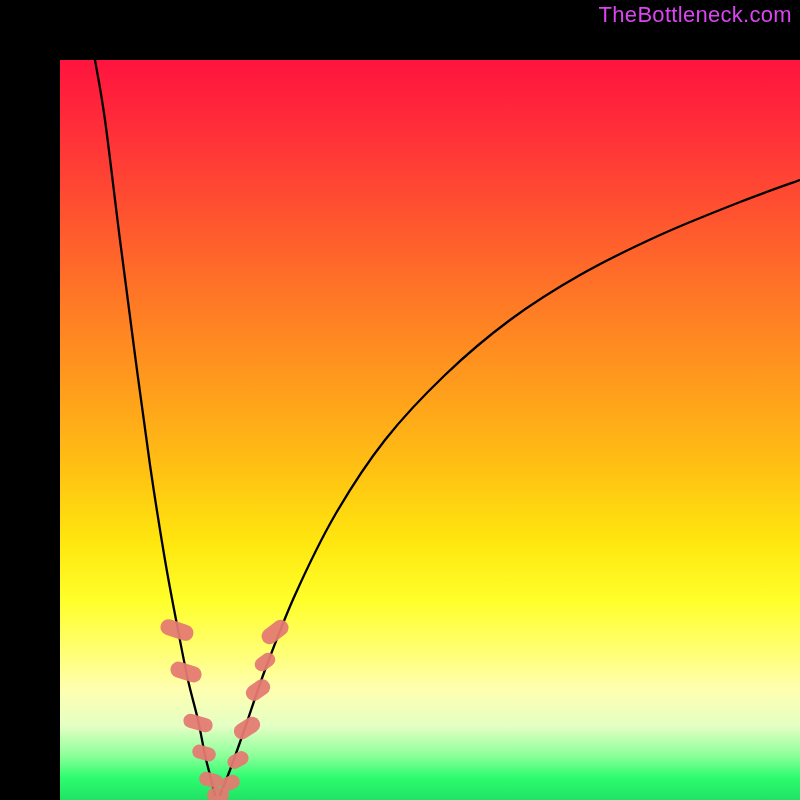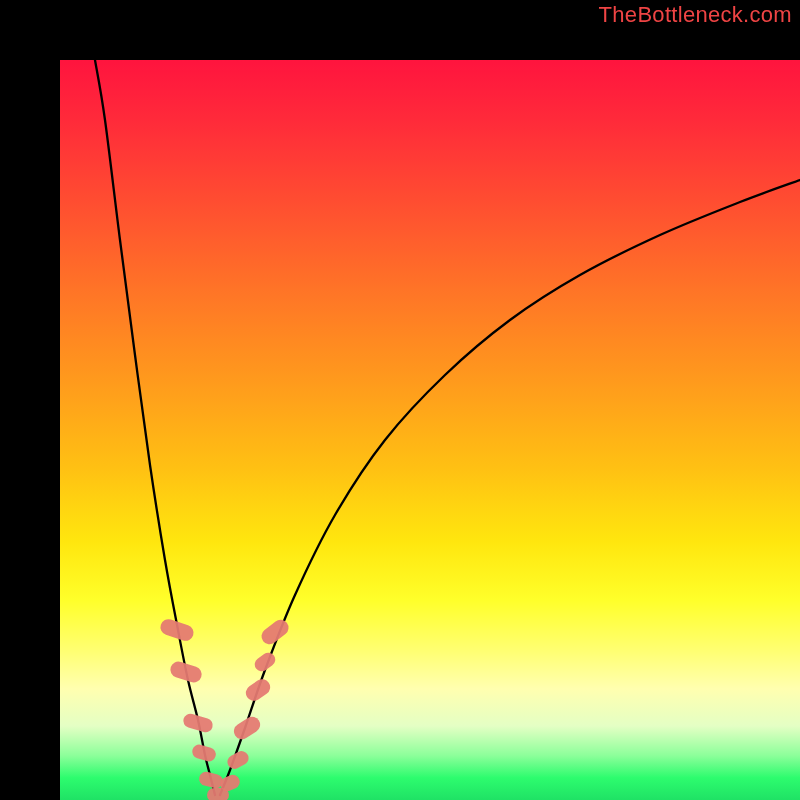--- a/index.html
+++ b/index.html
@@ -44,21 +44,21 @@
       #e4ffc4 90%,
       #8cff9a 94%,
       #2dfc6e 97%,
       #1fe265 100%
     );
   }
   .watermark {
     position: absolute;
     top: 2px;
     right: 8px;
-    color: #ef4444;
+    color: #d946ef;
     font-size: 22px;
     font-weight: 500;
     letter-spacing: 0.3px;
     z-index: 10;
   }
   svg.curves {
     position: absolute;
     inset: 0;
     width: 740px;
     height: 740px;

